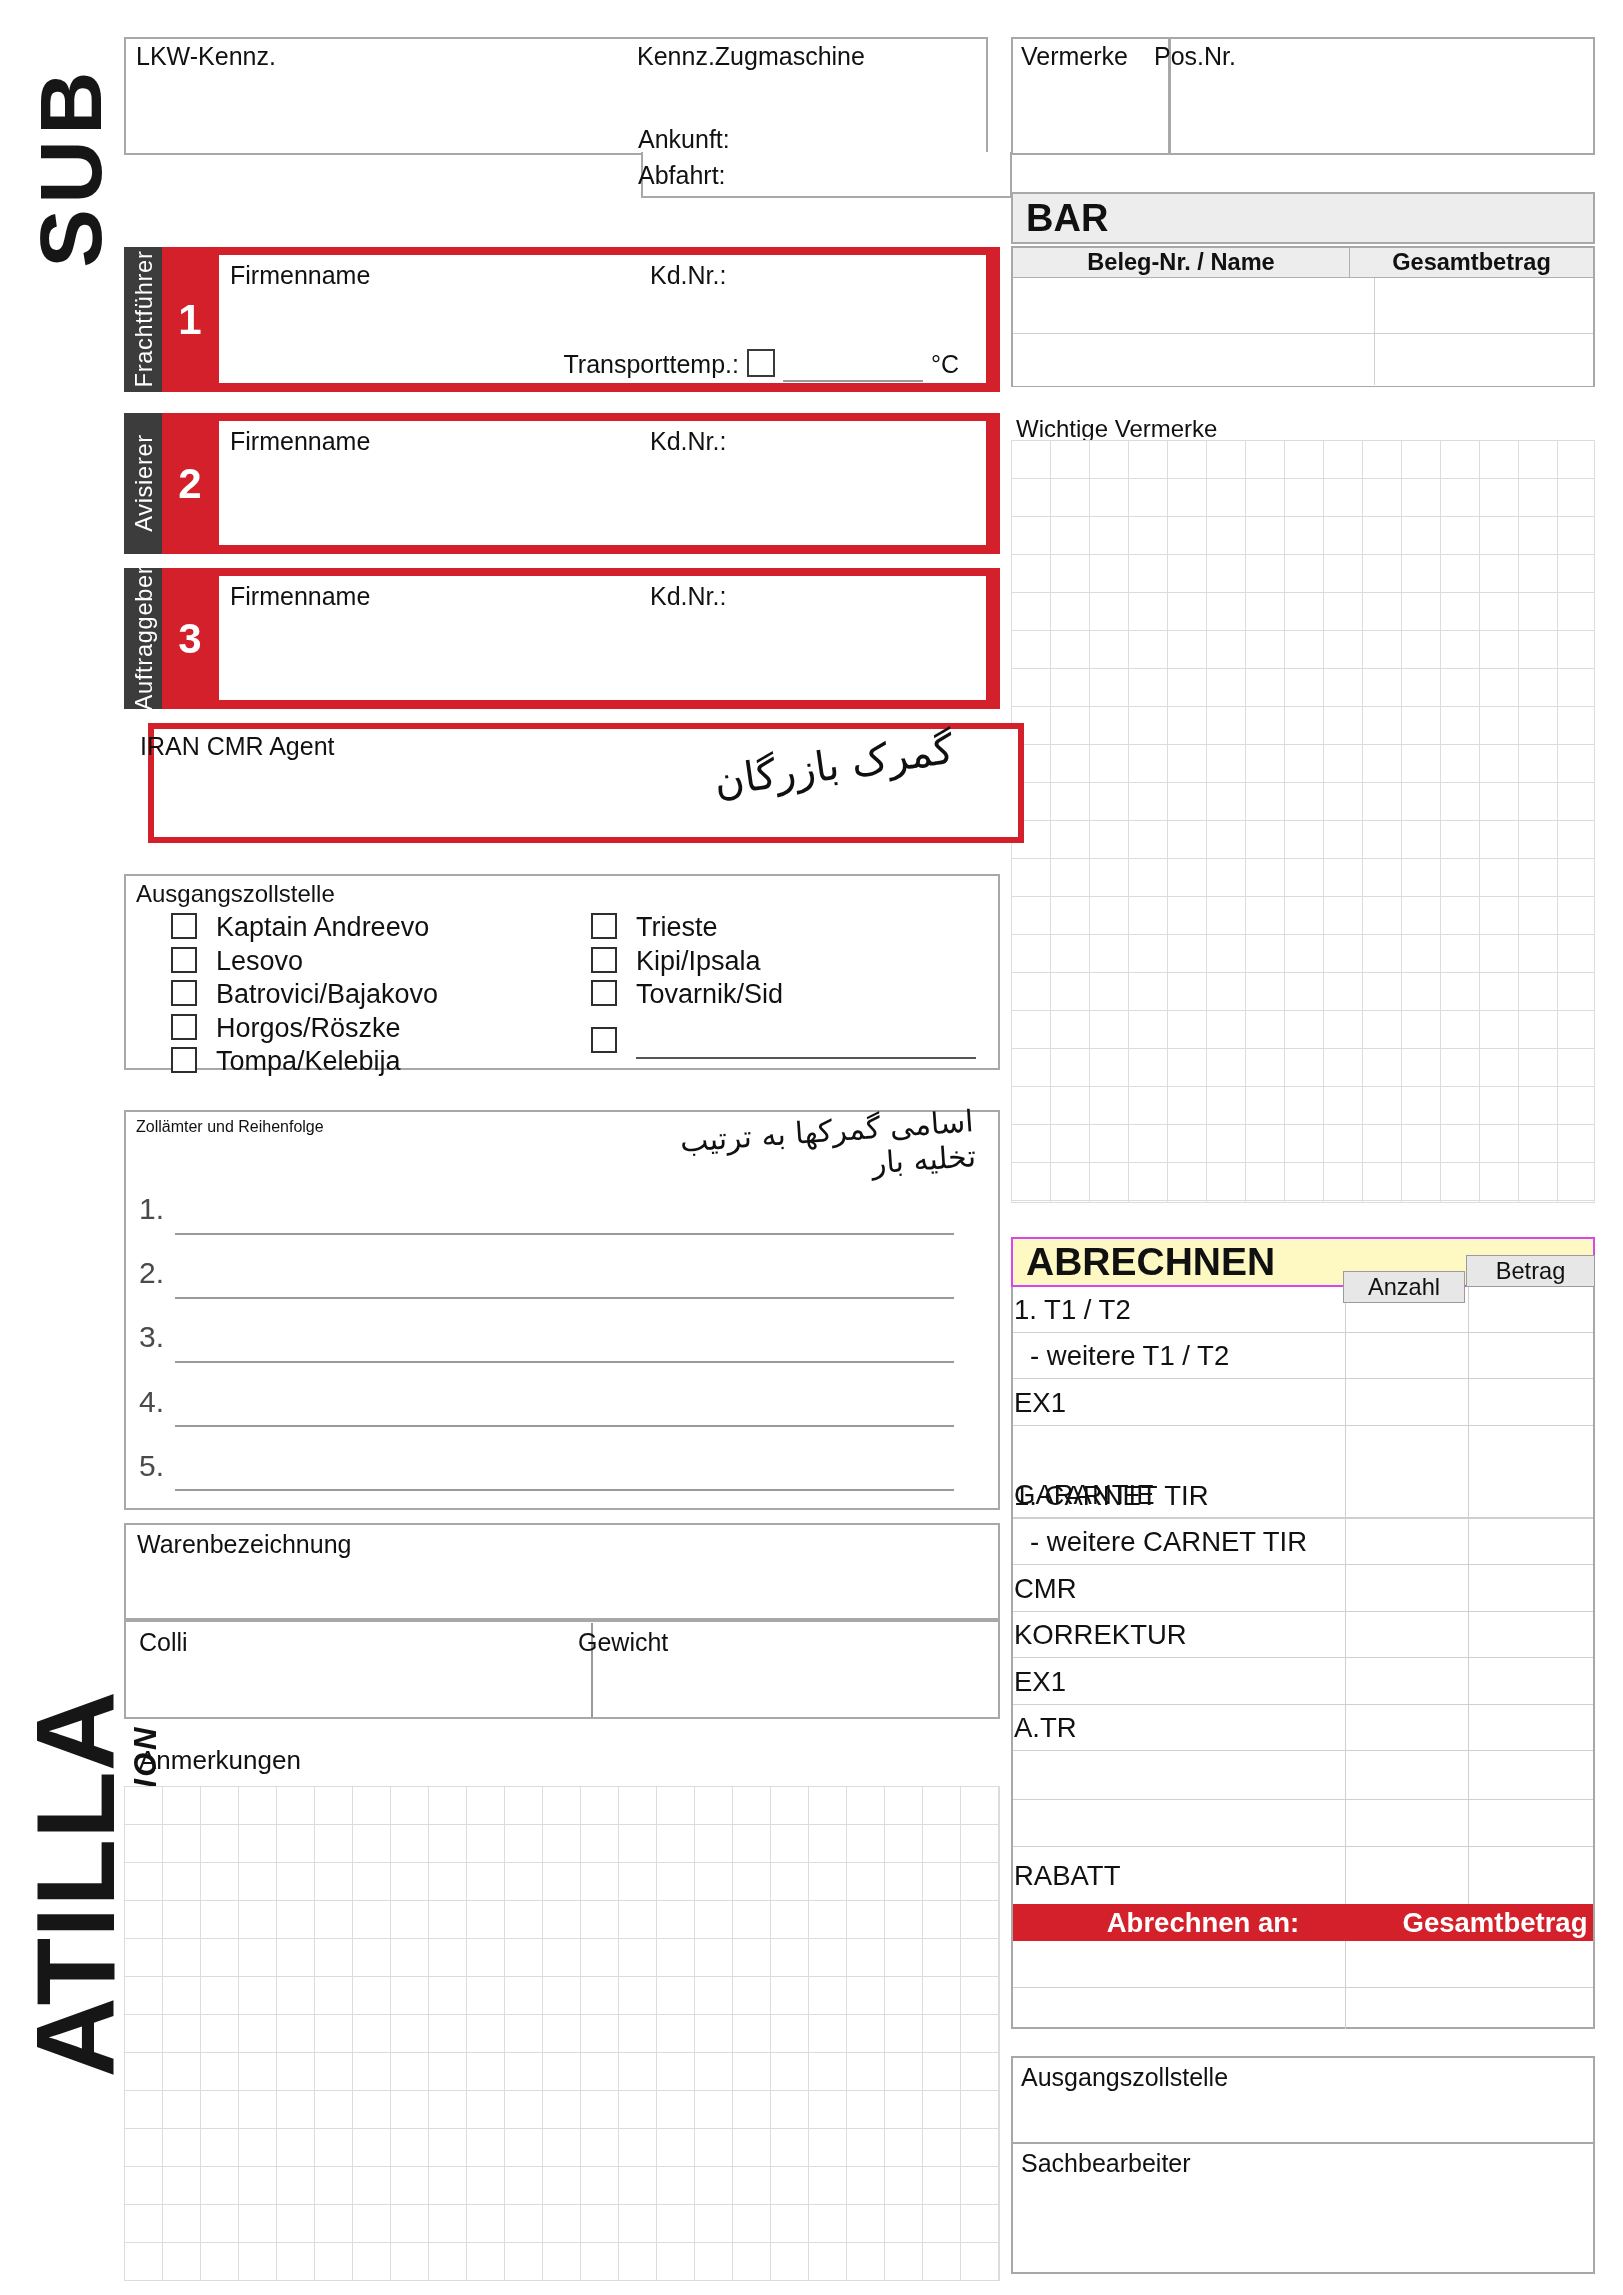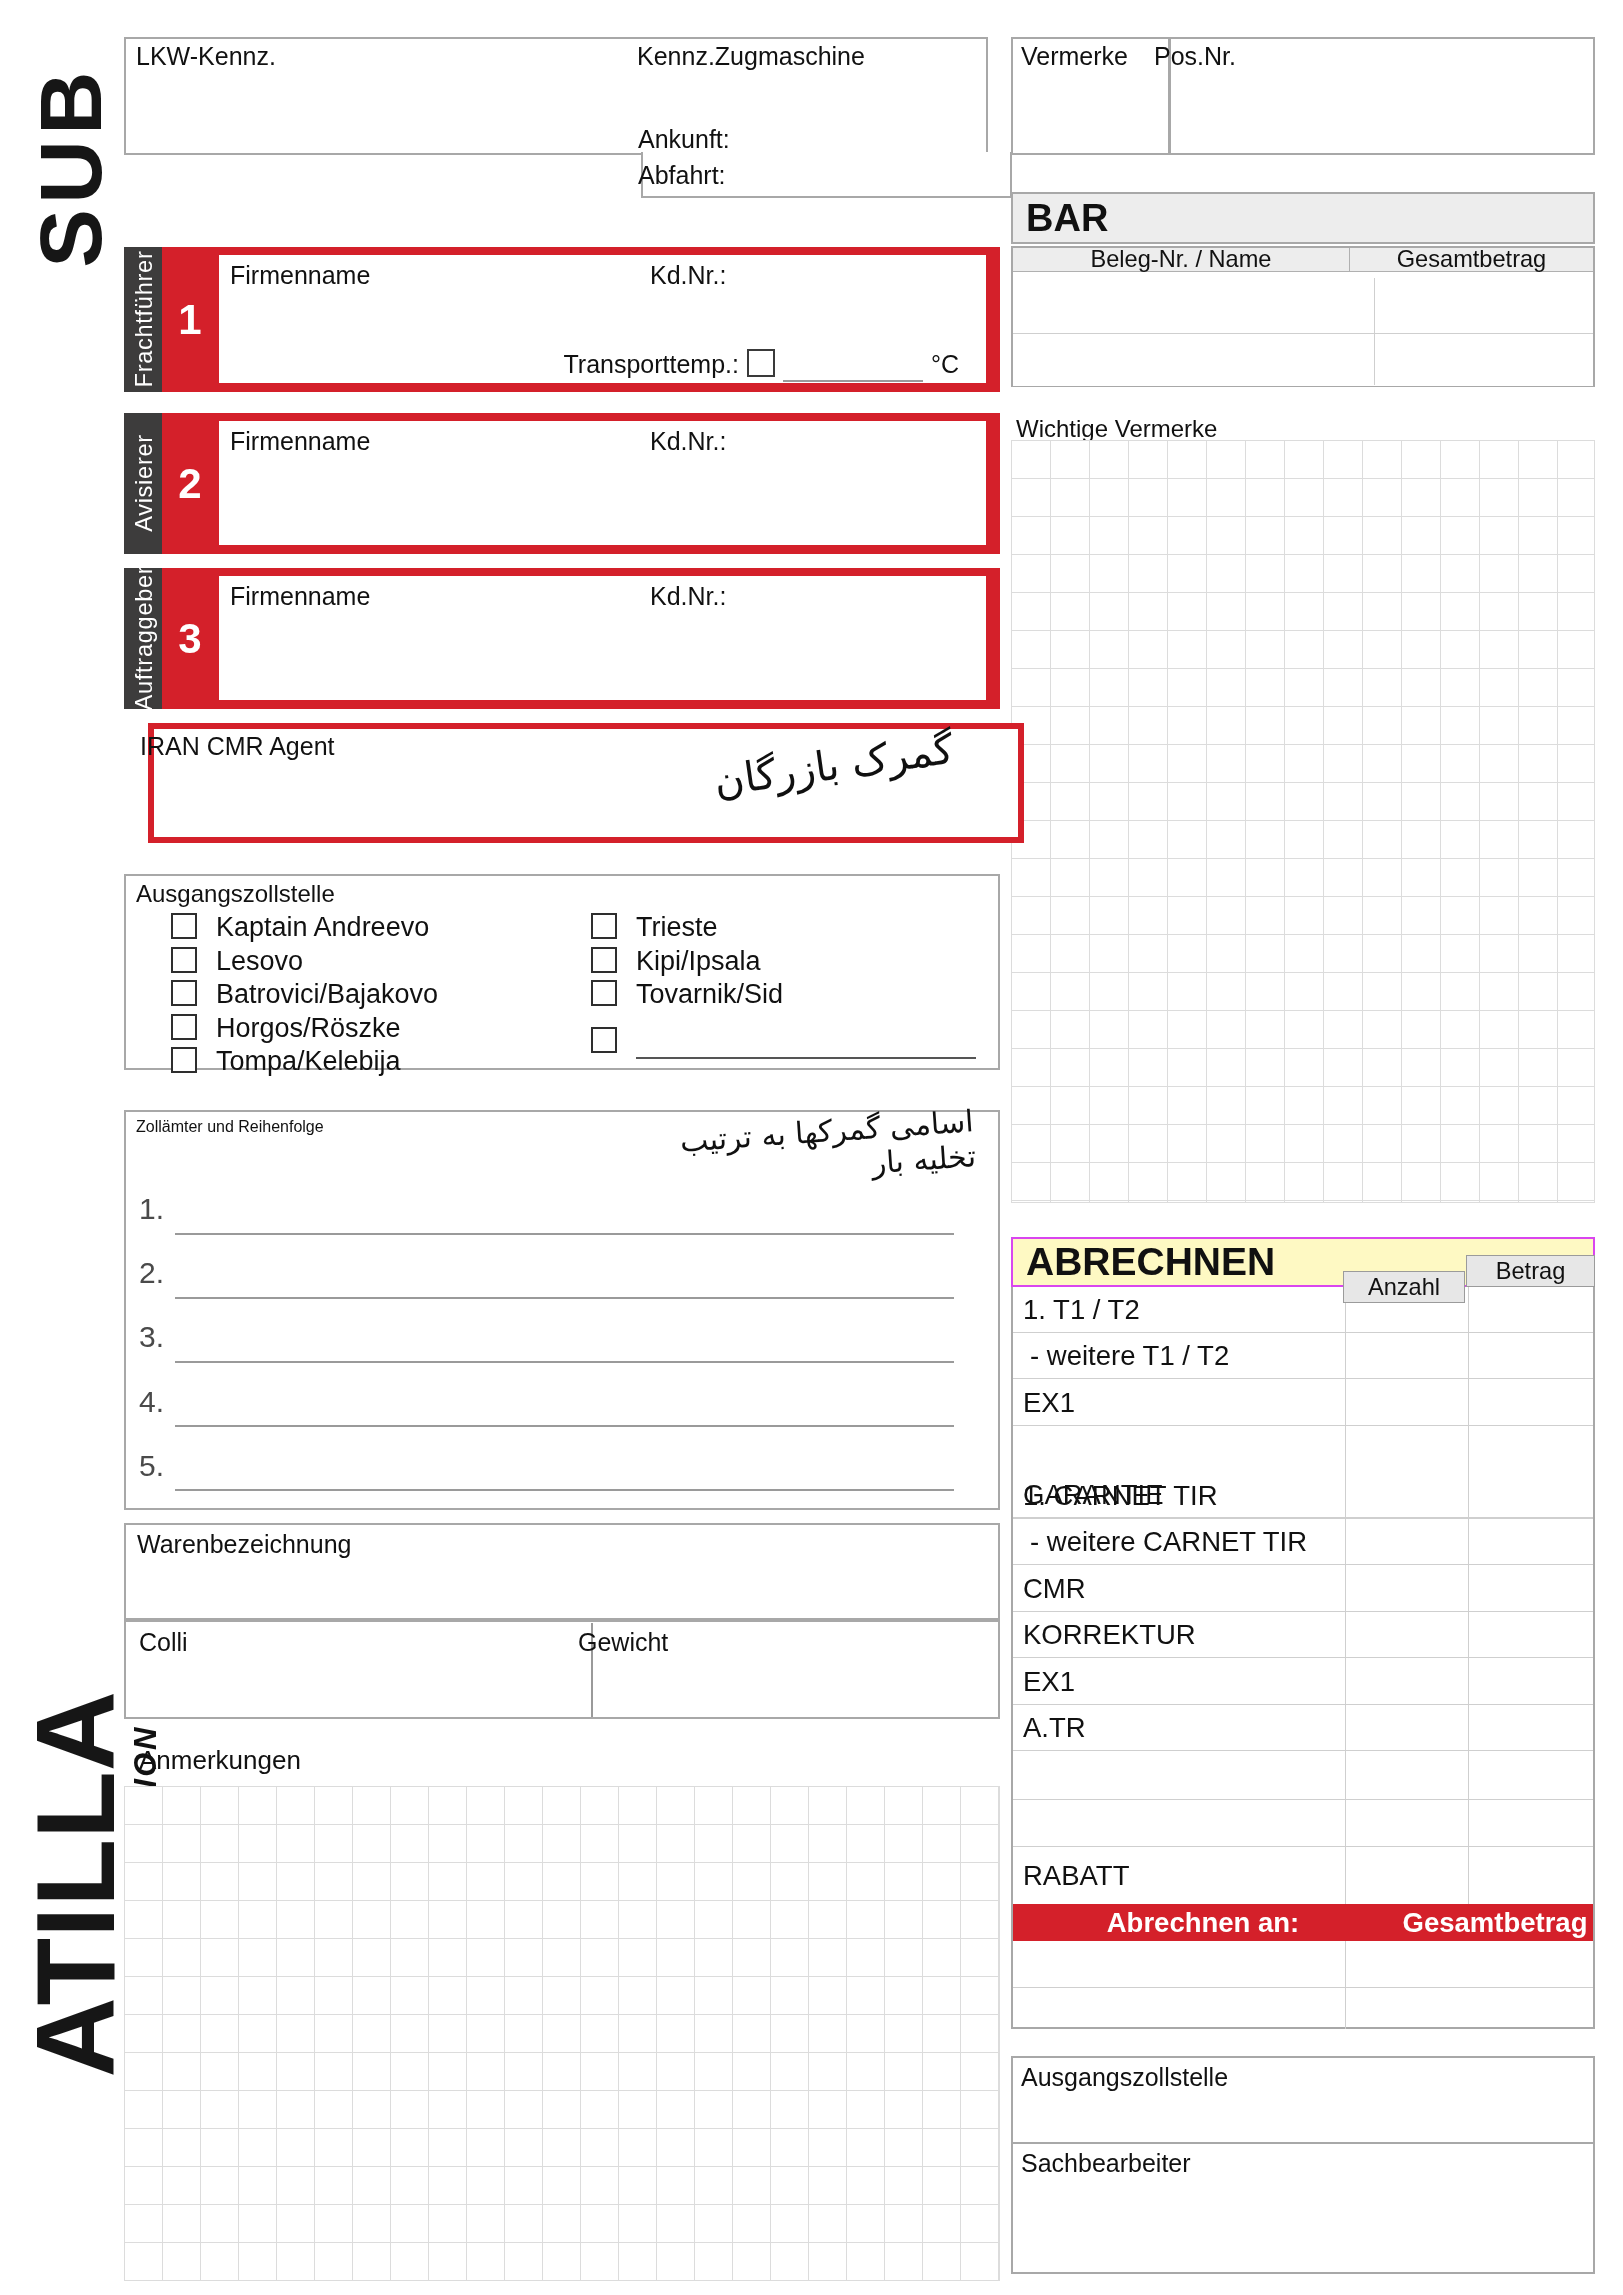--- a/index.html
+++ b/index.html
@@ -23,31 +23,31 @@
   .section-tab{position:absolute;left:124px;width:38px;background:#3d3c3c;}
   .tab-text{color:#fff;font-size:23.6px;letter-spacing:0.7px;white-space:nowrap;}
   .sec-num{position:absolute;left:162px;width:56px;display:flex;align-items:center;justify-content:center;
     color:#fff;font-size:42px;font-weight:800;}
   .sec-inner{position:absolute;left:219px;width:767px;background:#fff;}
   .hand{font-family:"DejaVu Sans",sans-serif;direction:rtl;color:#101010;position:absolute;text-align:right;}
   
   .bar-title{position:absolute;background:#ededed;border:2.6px solid #a8a8a8;box-sizing:border-box;
     display:flex;align-items:center;font-size:38px;font-weight:bold;padding-left:13px;}
   .bar-table{position:absolute;border:2px solid #a8a8a8;box-sizing:border-box;background:#fff;}
-  .bar-head{position:absolute;top:0;height:24px;background:#ededed;display:flex;align-items:center;
-    justify-content:center;font-size:23.6px;font-weight:normal;box-sizing:border-box;border-bottom:1.3px solid #b0b0b0;}
+  .bar-head{position:absolute;top:0;height:30px;background:#ededed;display:flex;align-items:center;
+    justify-content:center;font-size:23.6px;font-weight:bold;box-sizing:border-box;border-bottom:1.3px solid #b0b0b0;}
   .bar-row{position:absolute;left:0;width:100%;box-sizing:border-box;border-bottom:1.3px solid #cfcfcf;background:#fff;}
   
   .abr-head{position:absolute;background:#fef9c3;border:2px solid #d946ef;box-sizing:border-box;
     display:flex;align-items:center;font-size:39px;font-weight:800;padding-left:13px;}
   .abr-cell{position:absolute;background:#e7e7e7;border:1.3px solid #9b9b9b;box-sizing:border-box;
     display:flex;align-items:center;justify-content:center;font-size:23.6px;}
   .abr-body{position:absolute;border:2px solid #a8a8a8;border-top:none;box-sizing:border-box;background:#fff;}
   .abr-row{position:absolute;left:0;width:100%;box-sizing:border-box;border-bottom:1.3px solid #cfcfcf;
-    font-size:27.5px;display:flex;align-items:center;padding-left:10px;}
+    font-size:27.5px;display:flex;align-items:center;padding-left:1px;}
   .abr-vline{position:absolute;width:1.3px;background:#cfcfcf;z-index:1;}
   .abr-redbar{position:absolute;left:0;width:100%;background:#d4202a;z-index:2;color:#fff;font-weight:bold;font-size:27.5px;}
   .logo-sub{font-weight:900;font-size:88px;letter-spacing:5.2px;color:#161616;}
   .atilla-line1{font-weight:900;font-size:111px;line-height:97px;color:#161616;letter-spacing:0px;}
   .atilla-line2{font-style:italic;font-weight:bold;font-size:31px;letter-spacing:2.6px;margin-left:162px;margin-top:3.9px;white-space:nowrap;}
   .gray{color:#8c8c8c;}
   .znum{position:absolute;font-size:30px;color:#4a4a4a;}
 </style>
 </head>
 <body>

